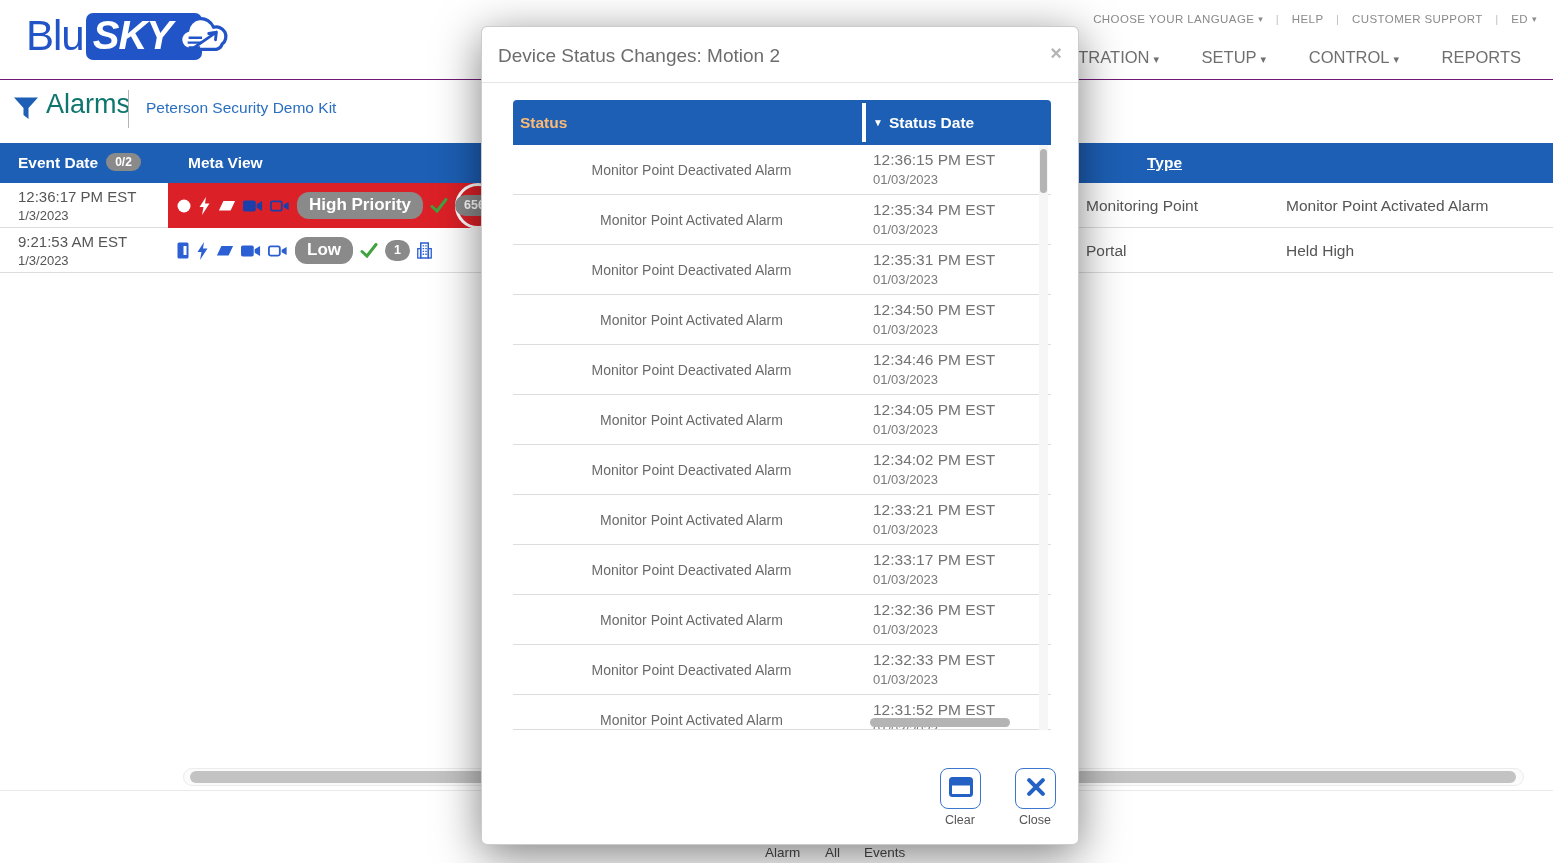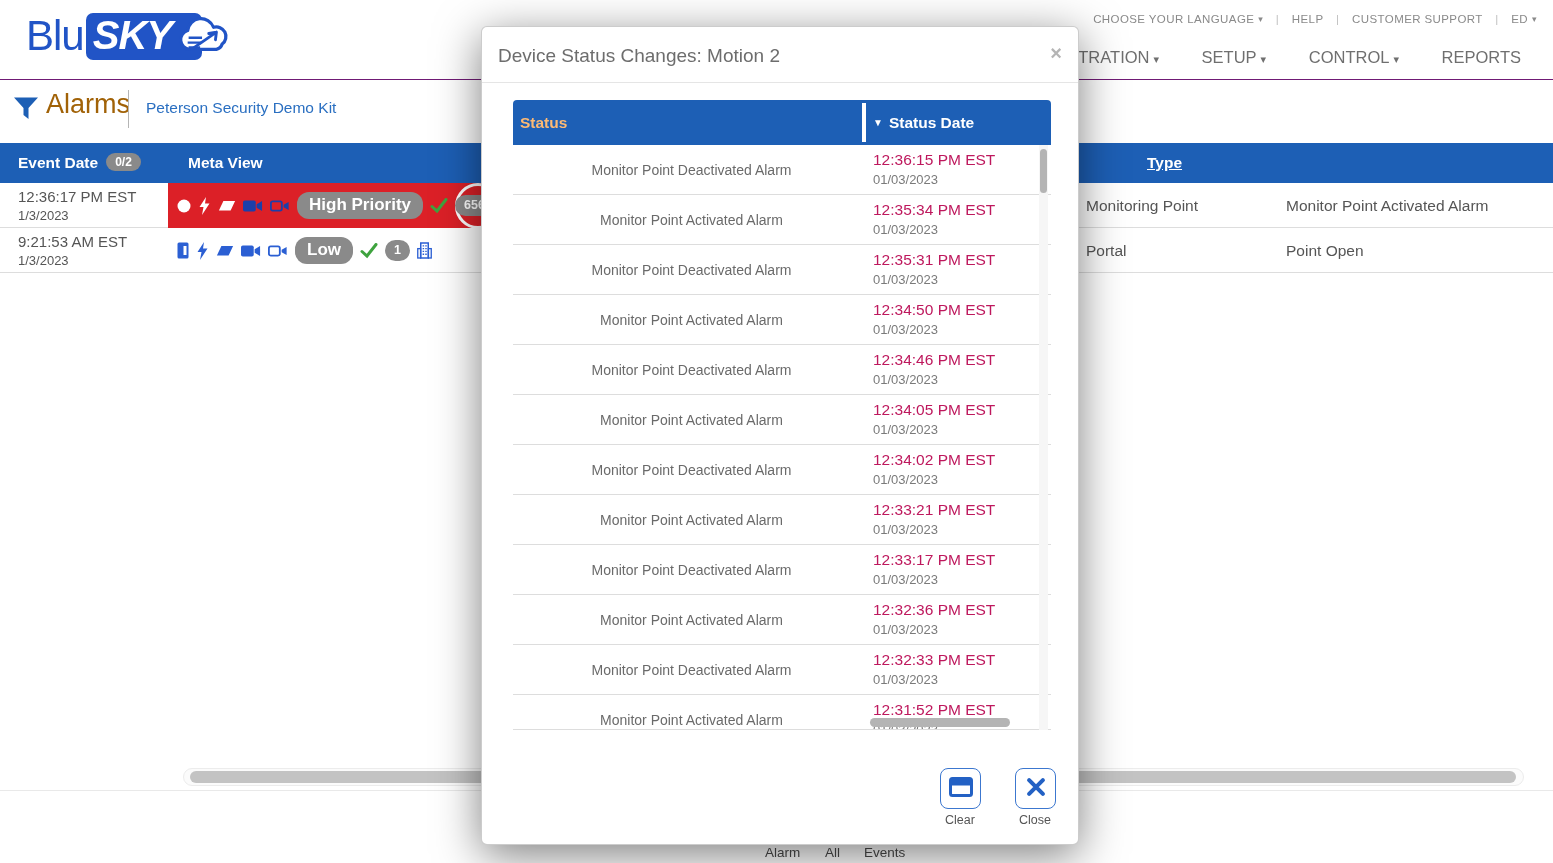--- a/index.html
+++ b/index.html
@@ -22,21 +22,21 @@
   .util-item { cursor:pointer; }
   .util-sep { color:#c0c0c0; margin:0 9px; }
   .caret { font-size:9px; color:#8a8a8a; margin-left:4px; }
   .mainnav { position:absolute; top:48px; right:32px; font-size:16.5px; color:#6f6f6f; white-space:nowrap; }
   .mainnav .nav-item { margin-left:38px; cursor:pointer; }
   .mainnav .caret { font-size:11px; color:#6f6f6f; }
 
   
   .page-head { position:absolute; top:80px; left:0; width:1553px; height:63px; background:#fff; }
   .funnel { position:absolute; left:14px; top:17px; }
-  .alarms-title { position:absolute; left:46px; top:9px; font-size:27px; color:#a16207; }
+  .alarms-title { position:absolute; left:46px; top:9px; font-size:27px; color:#0f766e; }
   .head-divider { position:absolute; left:128px; top:10px; width:1px; height:38px; background:#b5b5b5; }
   .kit-link { position:absolute; left:146px; top:19px; font-size:15.5px; color:#2a6fc1; cursor:pointer; }
 
   
   .tbl-head { position:absolute; top:143px; left:0; width:1553px; height:40px; background:#1d5fb5; }
   .tbl-head .col-label { position:absolute; top:0; line-height:40px; color:#fff;
                          font-size:15.5px; font-weight:bold; cursor:pointer; }
   .dbl-divider { position:absolute; top:146px; width:4px; height:34px;
                  border-left:2px solid #fff; border-right:2px solid #fff; }
   .count-badge { display:inline-block; background:#8a8a8a; color:#fff; font-size:12px;
@@ -83,21 +83,21 @@
                 font-size:15.5px; font-weight:bold; cursor:pointer; }
   .m-sort { font-size:10px; color:#fff; margin-right:6px; vertical-align:2px; }
   .m-dbl { position:absolute; left:349px; top:3px; width:4px; height:39px;
            border-left:2px solid #fff; border-right:2px solid #fff; }
 
   .m-rows { position:absolute; left:31px; top:118px; width:538px; height:585px;
             overflow:hidden; border-bottom:1px solid #ddd; }
   .m-row { display:flex; height:50px; border-bottom:1px solid #ddd; }
   .m-status { width:350px; padding-left:7px; align-self:center; font-size:14px; color:#6a6a6a;text-align:center; }
   .m-datecell { padding-left:10px; padding-top:6px; }
-  .m-time { font-size:15.5px; color:#be185d; }
+  .m-time { font-size:15.5px; color:#737373; }
   .m-date { font-size:13px; color:#7a7a7a; margin-top:3px; }
 
   .m-vtrack { position:absolute; left:557px; top:118px; width:9px; height:585px; background:#f6f6f6; }
   .m-vthumb { position:absolute; left:558px; top:122px; width:7px; height:44px;
               background:#b4b4b4; border-radius:4px; cursor:pointer; }
   .m-hthumb { position:absolute; left:388px; top:691px; width:140px; height:9px;
               background:#b4b4b4; border-radius:5px; cursor:pointer; }
 
   .m-btn { position:absolute; width:41px; height:41px; border:1px solid #3c77cf; border-radius:8px;
            background:#fff; display:flex; align-items:center; justify-content:center; cursor:pointer; }
@@ -255,21 +255,21 @@
       <span class="micon">
         <svg width="15" height="17" viewBox="0 0 16 18">
             <rect x="4" y="1" width="8" height="16" fill="none" stroke="#2b5fd3" stroke-width="1.6"></rect>
             <rect x="0.8" y="7" width="3" height="10" fill="none" stroke="#2b5fd3" stroke-width="1.4"></rect>
             <rect x="12.2" y="7" width="3" height="10" fill="none" stroke="#2b5fd3" stroke-width="1.4"></rect>
             <path d="M6 4h1.6M8.8 4h1.6M6 7h1.6M8.8 7h1.6M6 10h1.6M8.8 10h1.6M6 13h1.6M8.8 13h1.6" stroke="#2b5fd3" stroke-width="1.4"></path>
           </svg>
         </span>
     </div>
     <span class="cell-type">Portal</span>
-    <span class="cell-desc">Point Open</span>
+    <span class="cell-desc">Held High</span>
   </div>
 
   <div class="hscroll-track"></div>
   <div class="hscroll-thumb"></div>
   <div class="page-bottom-line"></div>
   <span class="footer-tab" style="left:765px;">Alarm</span>
   <span class="footer-tab" style="left:825px;">All</span>
   <span class="footer-tab" style="left:864px;">Events</span>
 
   <div class="modal">

